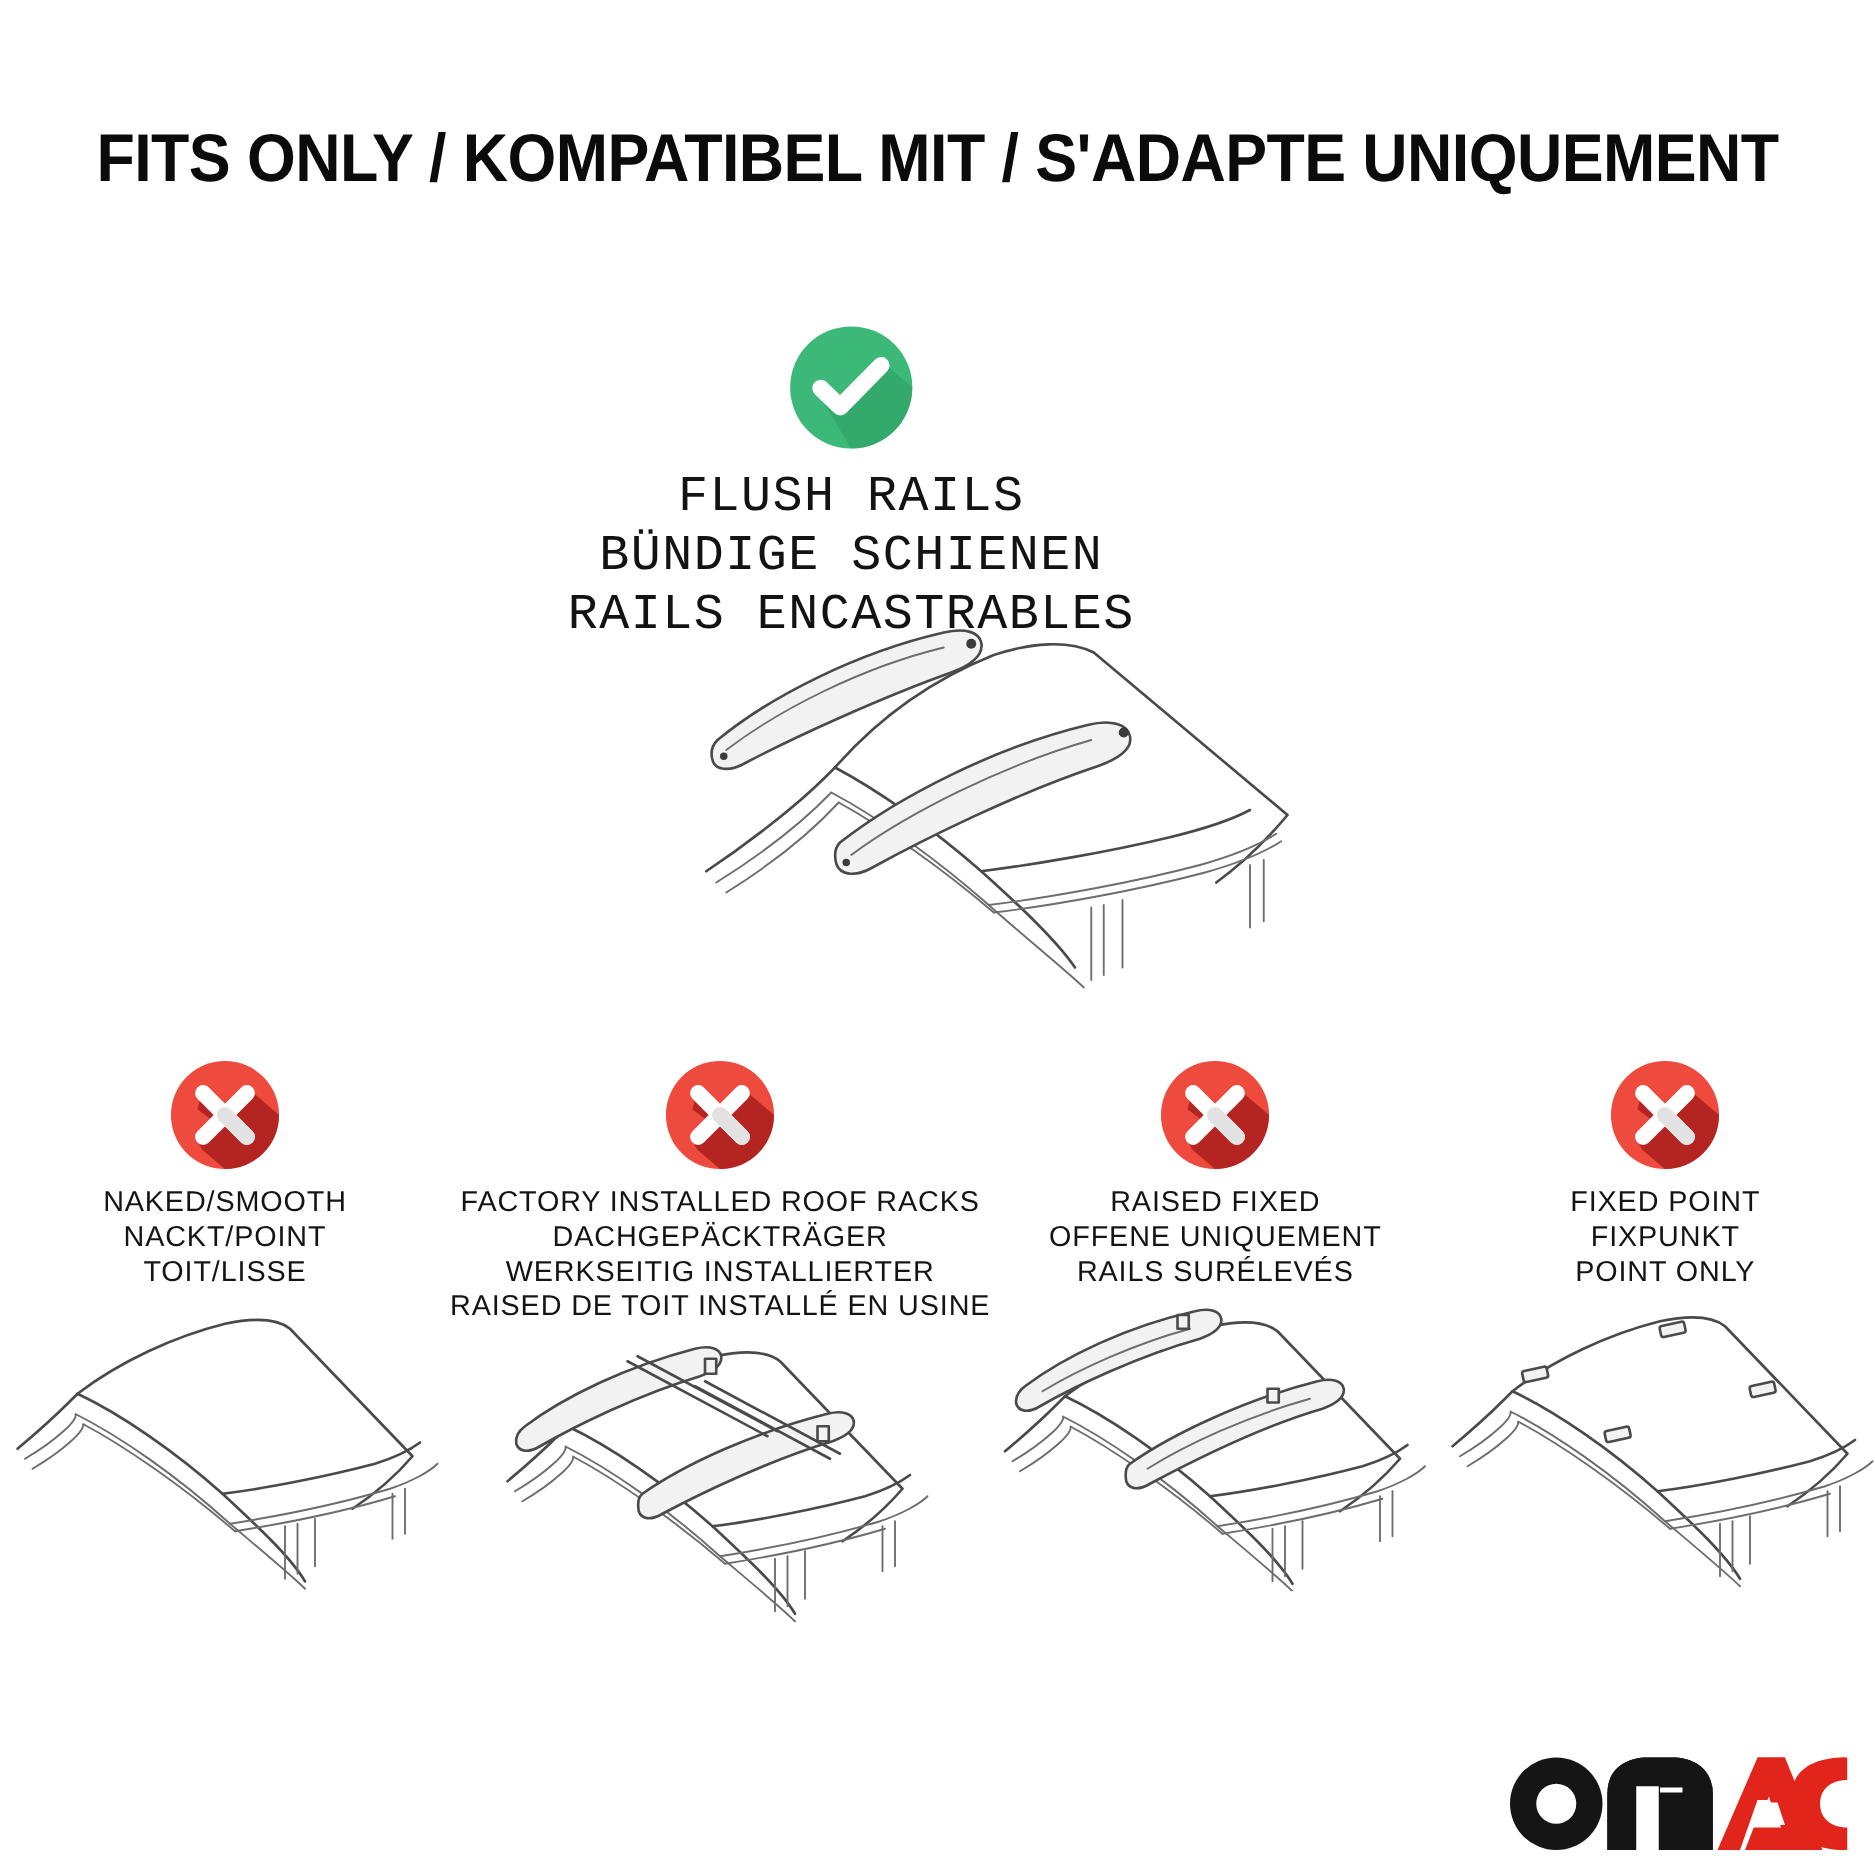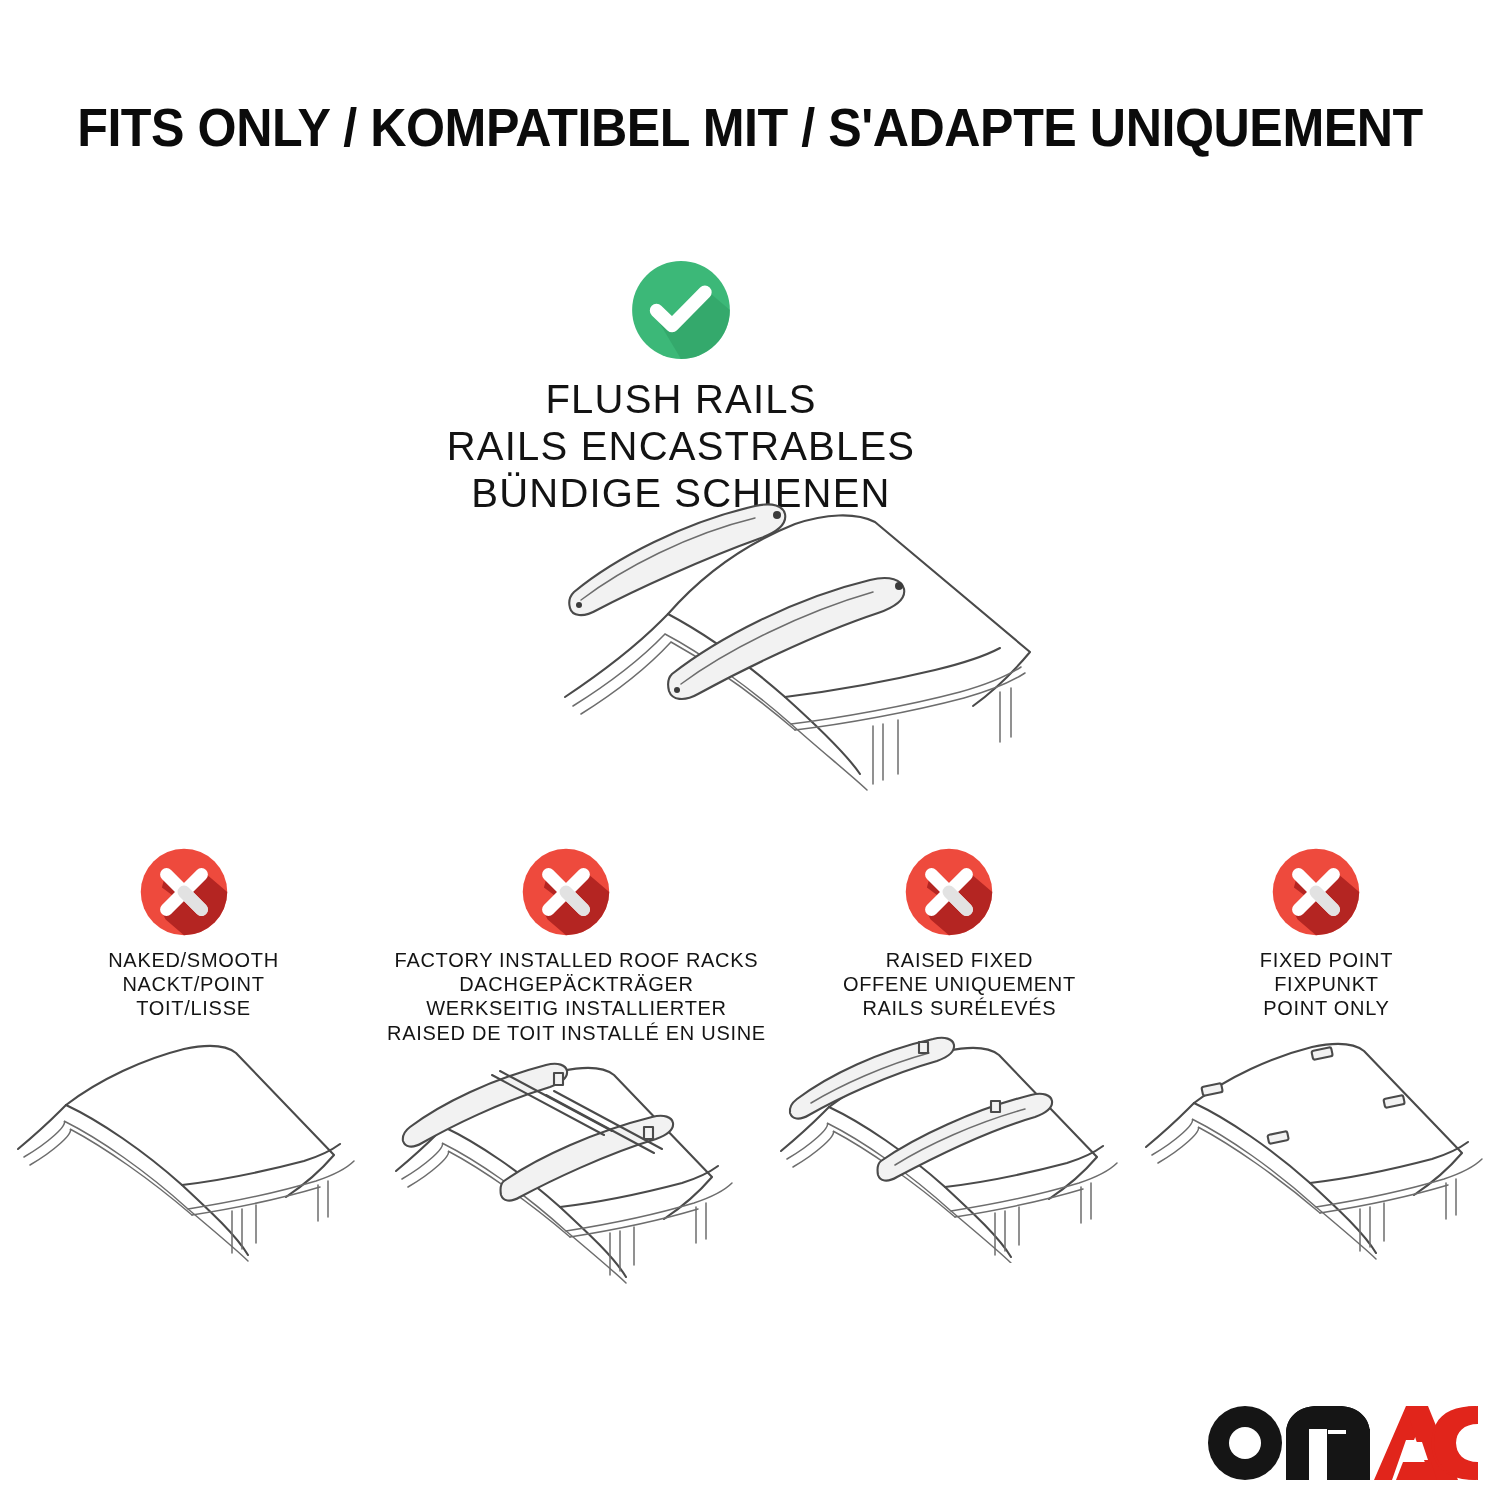--- a/index.html
+++ b/index.html
@@ -32,20 +32,21 @@
     white-space: nowrap;
   }
 
   
   .hero {
     position: absolute;
     left: 0;
     top: 258px;
     width: 1362px;
     text-align: center;
+    font-family: Liberation Mono, monospace;
   }
   .hero-icon {
     width: 104px;
     height: 104px;
     margin: 0 auto 14px auto;
     display: block;
   }
   .hero-text {
     font-size: 40px;
     line-height: 1.17;
@@ -78,27 +79,26 @@
     align-items: center;
     position: relative;
   }
   .col-icon {
     width: 92px;
     height: 92px;
     display: block;
   }
   .col-label {
     margin-top: 10px;
-    font-size: 20px;
+    font-size: 23px;
     line-height: 1.21;
     letter-spacing: 0.7px;
     text-align: center;
     color: #141414;
     white-space: nowrap;
-    margin-left: 20px;
   }
   .col-label div { white-space: nowrap; }
 
   .col-art {
     margin-top: 12px;
     width: 360px;
     height: 230px;
   }
   .col-art.wide { width: 372px; }
 
@@ -124,22 +124,22 @@
 <div class="hero">
 
   <svg class="hero-icon" viewBox="0 0 100 100">
     <circle cx="50" cy="50" r="47" fill="#3cb878"></circle>
     <path d="M50 97 A47 47 0 0 0 97 50 L72.5 29 L44 62 L30.5 51 L26 57 Z" fill="#2e9c63" opacity="0.55"></path>
     <path d="M26.5 50.5 L41.5 65 L73 33" fill="none" stroke="#ffffff" stroke-width="13" stroke-linecap="round" stroke-linejoin="round"></path>
   </svg>
 
   <div class="hero-text">
     <div>FLUSH RAILS</div>
+    <div>BÜNDIGE SCHIENEN</div>
     <div>RAILS ENCASTRABLES</div>
-    <div>BÜNDIGE SCHIENEN</div>
   </div>
 </div>
 
 <svg class="hero-art" viewBox="0 0 600 300">
 
   <path class="ln" d="M213 122 C255 74 300 48 340 32 C370 22 400 20 420 30 L575 160 C560 178 540 198 518 214"></path>
   <path class="ln" d="M213 122 L206 129 C180 155 140 185 110 205"></path>
   <path class="ln" d="M213 122 C247 140 290 170 330 205 C360 232 390 260 405 282"></path>
   <path class="ln" d="M330 205 C370 200 430 190 480 178 C505 172 530 164 545 156"></path>
 

